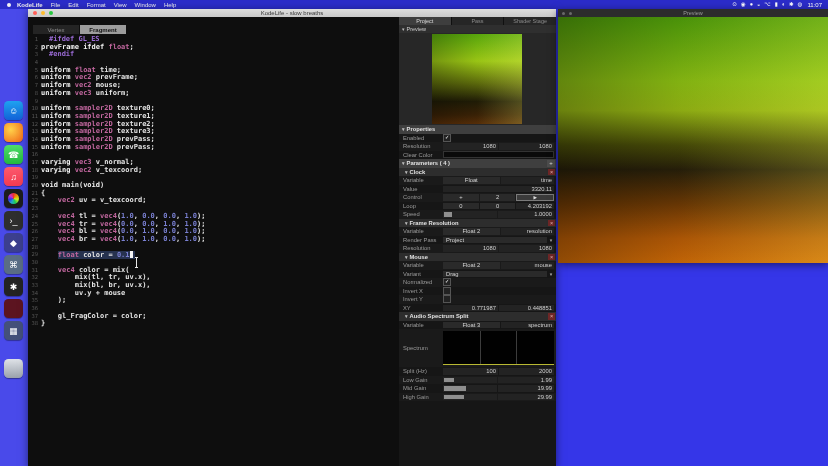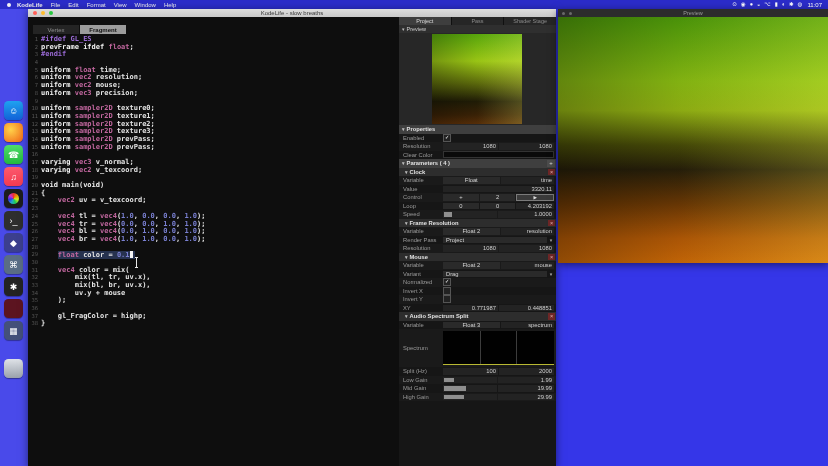--- a/index.html
+++ b/index.html
@@ -42,21 +42,21 @@
   .etabs{display:flex;gap:1px;margin:8px 0 0 5px;height:9px;}
   .etab{min-width:36px;padding:0 5px;font-size:6px;display:flex;align-items:center;
     justify-content:center;background:#242424;color:#8f8f8f;}
   .etab.active{background:#9c9c9c;color:#141414;font-weight:bold;}
   .codewrap{margin-top:2px;font-family:"DejaVu Sans Mono",monospace;font-size:7px;
     font-weight:bold;line-height:7.7px;}
   .cl{display:flex;height:7.7px;white-space:pre;}
   .gut{width:10px;flex:none;text-align:right;color:#565656;font-size:5.5px;
     font-weight:normal;padding-right:3px;}
   .ct{color:#e4e4e4;}
-  .pre{color:#9b6bd6;} .kw{color:#f2f2f2;} .ty{color:#c2679f;} .nu{color:#7a80d2;} .pl{color:#e4e4e4;}
+  .pre{color:#9b6bd6;margin-left:8px;} .kw{color:#f2f2f2;} .ty{color:#c2679f;} .nu{color:#7a80d2;} .pl{color:#e4e4e4;}
   .selwrap{background:#26324f;padding-right:2px;}
   .caret{display:inline-block;width:2.5px;height:6.5px;background:#f5f5f5;
     vertical-align:-1px;margin-left:0.5px;}
   .ibeam{position:absolute;left:135px;top:257px;width:3px;height:9px;
     border-top:1px solid #e8e8e8;border-bottom:1px solid #e8e8e8;
     background:linear-gradient(to right,transparent 1px,#e8e8e8 1px,#e8e8e8 2px,transparent 2px);}
 
   
   .inspector{width:157px;background:#161616;flex:none;display:flex;flex-direction:column;font-size:5.8px;}
   .itabs{display:flex;height:8px;gap:1px;background:#101010;}
@@ -180,23 +180,23 @@
         <div class="etabs">
             <span class="etab">Vertex</span>
             <span class="etab active">Fragment</span>
           </div>
         <div class="codewrap">
             <div class="cl"><span class="gut">1</span><span class="ct"><span class="pre">#ifdef GL_ES</span></span></div>
             <div class="cl"><span class="gut">2</span><span class="ct"><span class="kw">prevFrame </span><span class="kw">ifdef </span><span class="ty">float</span><span class="pl">;</span></span></div>
             <div class="cl"><span class="gut">3</span><span class="ct"><span class="pre">#endif</span></span></div>
             <div class="cl"><span class="gut">4</span><span class="ct"></span></div>
             <div class="cl"><span class="gut">5</span><span class="ct"><span class="kw">uniform </span><span class="ty">float</span><span class="pl"> time;</span></span></div>
-            <div class="cl"><span class="gut">6</span><span class="ct"><span class="kw">uniform </span><span class="ty">vec2</span><span class="pl"> resolution;</span></span></div>
+            <div class="cl"><span class="gut">6</span><span class="ct"><span class="kw">uniform </span><span class="ty">vec2</span><span class="pl"> prevFrame;</span></span></div>
             <div class="cl"><span class="gut">7</span><span class="ct"><span class="kw">uniform </span><span class="ty">vec2</span><span class="pl"> mouse;</span></span></div>
-            <div class="cl"><span class="gut">8</span><span class="ct"><span class="kw">uniform </span><span class="ty">vec3</span><span class="pl"> precision;</span></span></div>
+            <div class="cl"><span class="gut">8</span><span class="ct"><span class="kw">uniform </span><span class="ty">vec3</span><span class="pl"> uniform;</span></span></div>
             <div class="cl"><span class="gut">9</span><span class="ct"></span></div>
             <div class="cl"><span class="gut">10</span><span class="ct"><span class="kw">uniform </span><span class="ty">sampler2D</span><span class="pl"> texture0;</span></span></div>
             <div class="cl"><span class="gut">11</span><span class="ct"><span class="kw">uniform </span><span class="ty">sampler2D</span><span class="pl"> texture1;</span></span></div>
             <div class="cl"><span class="gut">12</span><span class="ct"><span class="kw">uniform </span><span class="ty">sampler2D</span><span class="pl"> texture2;</span></span></div>
             <div class="cl"><span class="gut">13</span><span class="ct"><span class="kw">uniform </span><span class="ty">sampler2D</span><span class="pl"> texture3;</span></span></div>
             <div class="cl"><span class="gut">14</span><span class="ct"><span class="kw">uniform </span><span class="ty">sampler2D</span><span class="pl"> prevPass;</span></span></div>
             <div class="cl"><span class="gut">15</span><span class="ct"><span class="kw">uniform </span><span class="ty">sampler2D</span><span class="pl"> prevPass;</span></span></div>
             <div class="cl"><span class="gut">16</span><span class="ct"></span></div>
             <div class="cl"><span class="gut">17</span><span class="ct"><span class="kw">varying </span><span class="ty">vec3</span><span class="pl"> v_normal;</span></span></div>
             <div class="cl"><span class="gut">18</span><span class="ct"><span class="kw">varying </span><span class="ty">vec2</span><span class="pl"> v_texcoord;</span></span></div>
@@ -211,21 +211,21 @@
             <div class="cl"><span class="gut">27</span><span class="ct"><span class="pl">    </span><span class="ty">vec4</span><span class="pl"> br = </span><span class="ty">vec4</span><span class="pl">(</span><span class="nu">1.0</span><span class="pl">, </span><span class="nu">1.0</span><span class="pl">, </span><span class="nu">0.0</span><span class="pl">, </span><span class="nu">1.0</span><span class="pl">);</span></span></div>
             <div class="cl"><span class="gut">28</span><span class="ct"></span></div>
             <div class="cl"><span class="gut">29</span><span class="ct"><span class="pl">    </span><span class="selwrap"><span class="ty">float</span><span class="pl"> color = </span><span class="nu">0.1</span><span class="caret"></span></span></span></div>
             <div class="cl"><span class="gut">30</span><span class="ct"></span></div>
             <div class="cl"><span class="gut">31</span><span class="ct"><span class="pl">    </span><span class="ty">vec4</span><span class="pl"> color = mix(</span></span></div>
             <div class="cl"><span class="gut">32</span><span class="ct"><span class="pl">        mix(tl, tr, uv.x),</span></span></div>
             <div class="cl"><span class="gut">33</span><span class="ct"><span class="pl">        mix(bl, br, uv.x),</span></span></div>
             <div class="cl"><span class="gut">34</span><span class="ct"><span class="pl">        uv.y + mouse</span></span></div>
             <div class="cl"><span class="gut">35</span><span class="ct"><span class="pl">    );</span></span></div>
             <div class="cl"><span class="gut">36</span><span class="ct"></span></div>
-            <div class="cl"><span class="gut">37</span><span class="ct"><span class="pl">    gl_FragColor = highp;</span></span></div>
+            <div class="cl"><span class="gut">37</span><span class="ct"><span class="pl">    gl_FragColor = color;</span></span></div>
             <div class="cl"><span class="gut">38</span><span class="ct"><span class="pl">}</span></span></div>
           </div>
       </div>
       <div class="inspector">
         <div class="itabs">
             <span class="itab active">Project</span>
             <span class="itab">Pass</span>
             <span class="itab">Shader Stage</span>
           </div>
         <div class="phead">

